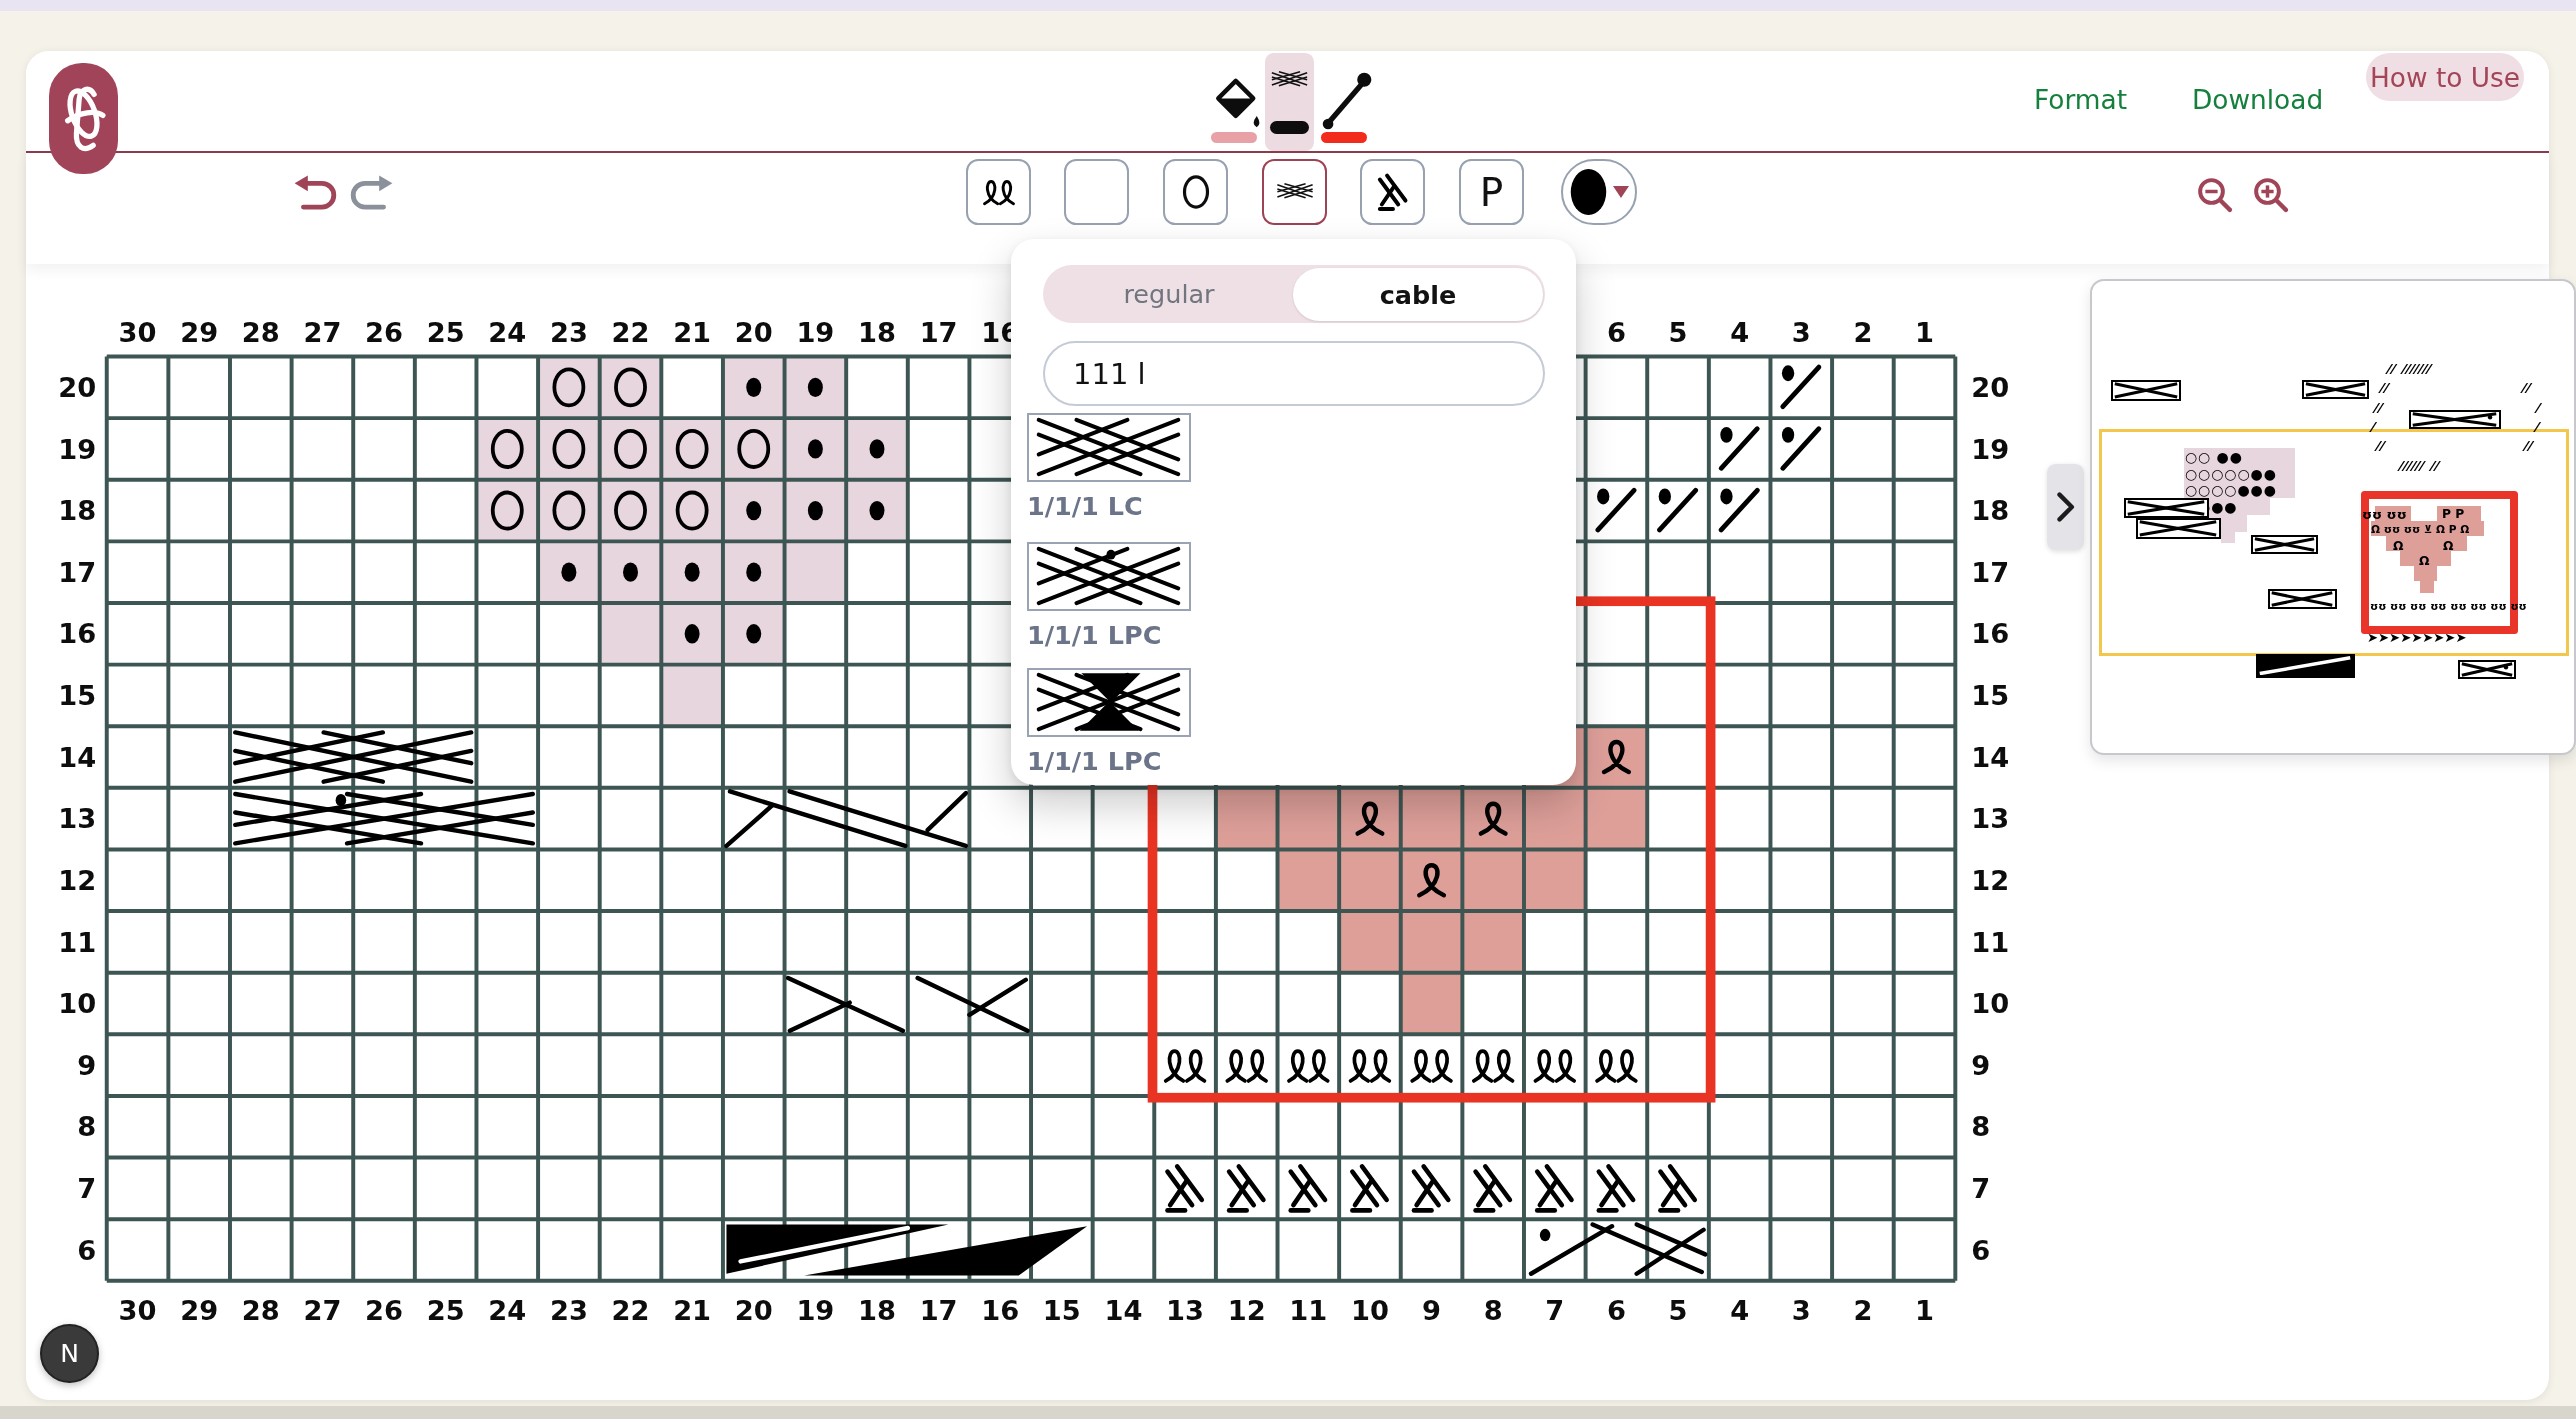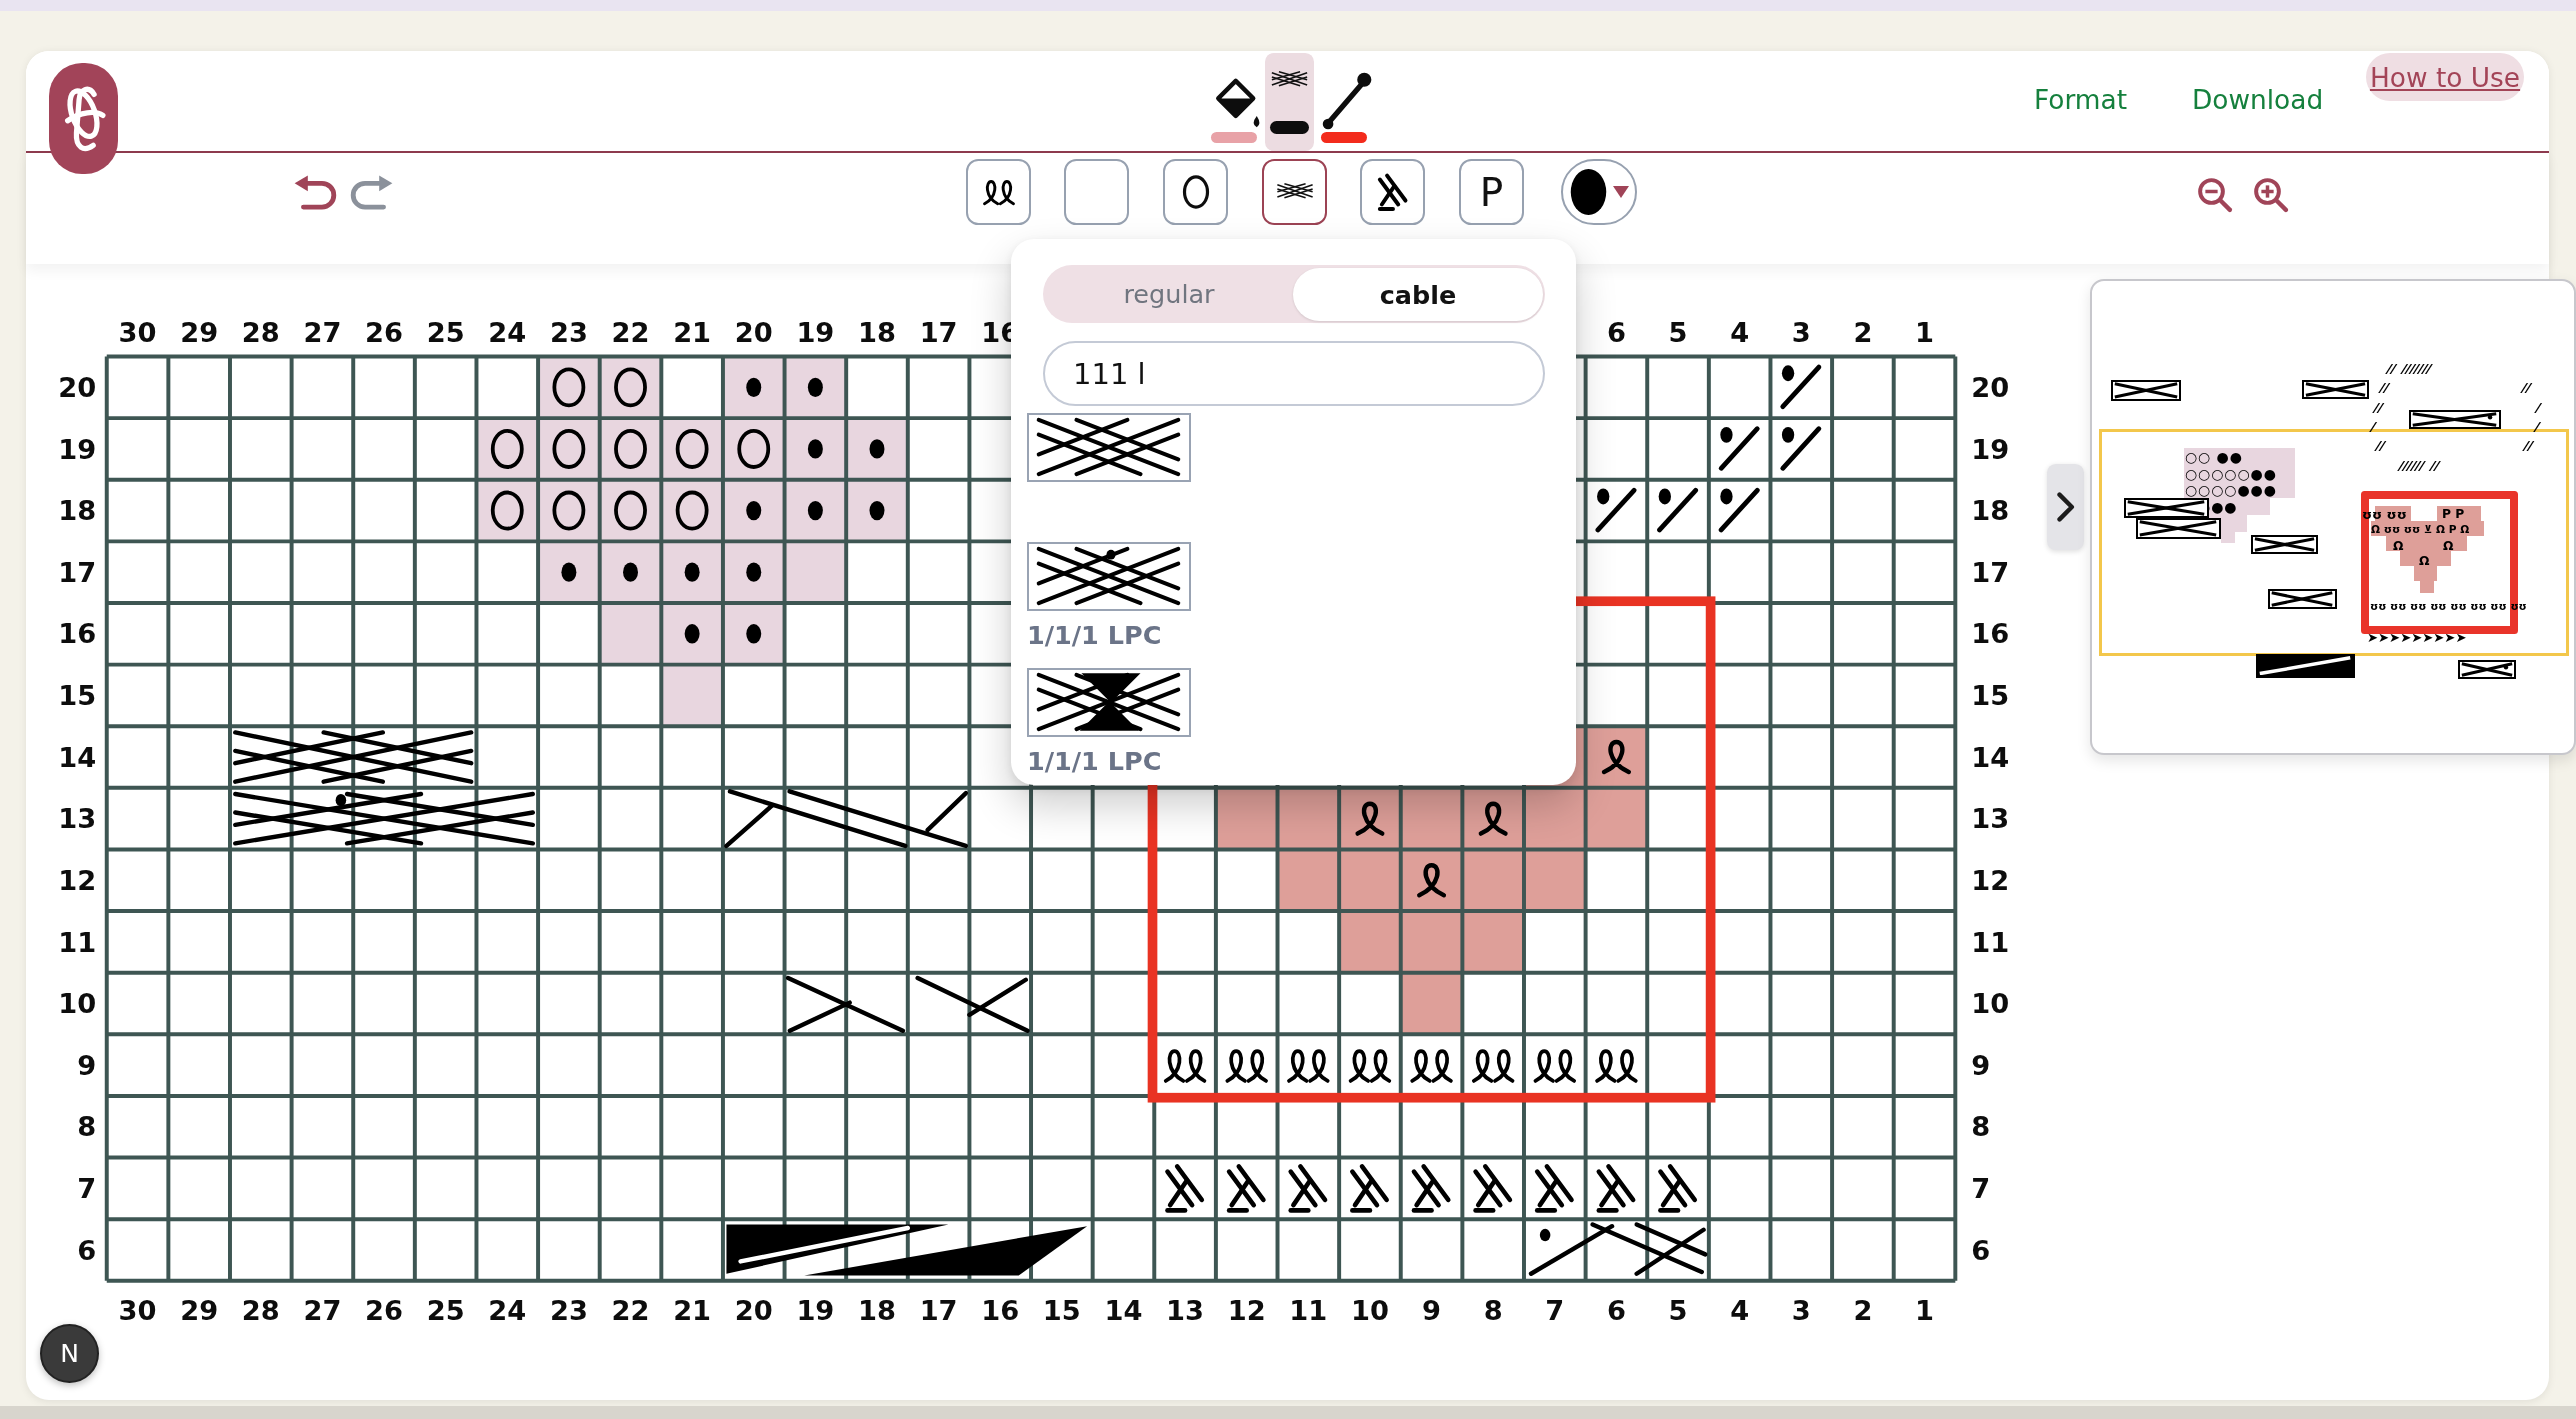--- a/index.html
+++ b/index.html
@@ -479,21 +479,21 @@
 <div class="abs" style="left:1321px;top:70px;z-index:32;cursor:pointer;">
   <svg width="53" height="62" viewBox="0 0 60 70">
     <line x1="10" y1="58" x2="46" y2="16" stroke="#0d0d0d" stroke-width="6" stroke-linecap="round"></line>
     <circle cx="49" cy="11" r="8" fill="#0d0d0d"></circle>
       <circle cx="8" cy="61" r="6" fill="#0d0d0d"></circle>
   </svg>
 </div>
 <div class="abs tool-underline" style="left:1321px;top:132px;width:46px;background:#f32b1c;z-index:32;"></div>
 <div class="abs nav-item" style="left:2034px;z-index:31;">Format</div>
 <div class="abs nav-item" style="left:2192px;z-index:31;">Download</div>
-<div class="abs howto" style="z-index:31;text-decoration:underline;">How to Use</div>
+<div class="abs howto" style="z-index:31;">How to Use</div>
 
 <div class="abs toolbar"></div>
 <div class="abs" style="left:291px;top:171px;z-index:21;cursor:pointer;">
   <svg width="46" height="44" viewBox="0 0 52 50">
     <path d="M18 14 h17 a13.5 13.5 0 0 1 0 27 h-21" fill="none" stroke="#a04458" stroke-width="5.5" stroke-linecap="round"></path>
     <polygon points="19,5 19,23 4,14" fill="#a04458"></polygon>
   </svg>
 </div>
 <div class="abs" style="left:350px;top:171px;z-index:21;cursor:pointer;">
   <svg width="46" height="44" viewBox="0 0 52 50">
@@ -573,20 +573,21 @@
     <div class="glyph">
         <svg width="159" height="64" viewBox="0 0 186 78">
           <line x1="8" y1="6" x2="178" y2="72" stroke="#000" stroke-width="5" stroke-linecap="round"></line>
           <line x1="8" y1="24" x2="132" y2="72" stroke="#000" stroke-width="5" stroke-linecap="round"></line>
           <line x1="54" y1="6" x2="178" y2="54" stroke="#000" stroke-width="5" stroke-linecap="round"></line>
           <line x1="8" y1="72" x2="178" y2="6" stroke="#000" stroke-width="5" stroke-linecap="round"></line>
           <line x1="8" y1="48" x2="116" y2="6" stroke="#000" stroke-width="5" stroke-linecap="round"></line>
           <line x1="54" y1="72" x2="178" y2="24" stroke="#000" stroke-width="5" stroke-linecap="round"></line>
         </svg>
       </div>
+    <div class="rlabel">1/1/1 LC</div>
   </div>
   <div class="abs result" style="top:303px;">
     <div class="glyph">
         <svg width="159" height="64" viewBox="0 0 186 78">
           <line x1="8" y1="6" x2="178" y2="72" stroke="#000" stroke-width="5" stroke-linecap="round"></line>
           <line x1="8" y1="24" x2="132" y2="72" stroke="#000" stroke-width="5" stroke-linecap="round"></line>
           <line x1="54" y1="6" x2="178" y2="54" stroke="#000" stroke-width="5" stroke-linecap="round"></line>
           <line x1="8" y1="72" x2="178" y2="6" stroke="#000" stroke-width="5" stroke-linecap="round"></line>
           <line x1="8" y1="48" x2="116" y2="6" stroke="#000" stroke-width="5" stroke-linecap="round"></line>
           <line x1="54" y1="72" x2="178" y2="24" stroke="#000" stroke-width="5" stroke-linecap="round"></line>

